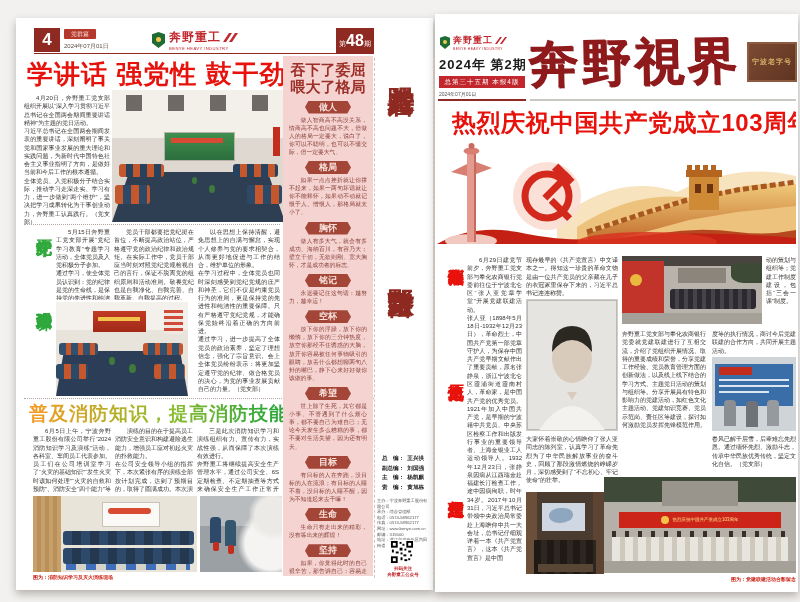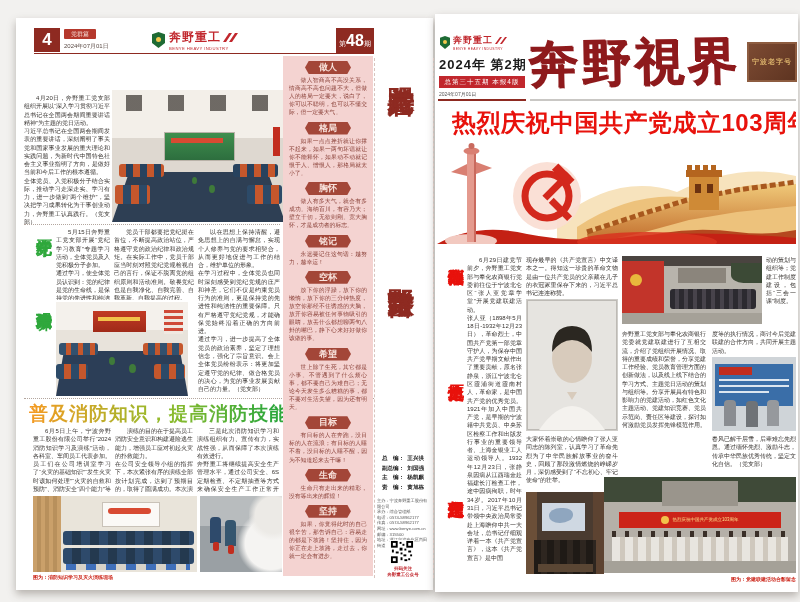--- a/index.html
+++ b/index.html
@@ -51,20 +51,21 @@
           </svg>
       </span>
       <span class="lsub" style="display:block;font-size:4.2px;">BENYE HEAVY INDUSTRY</span>
     </span>
   </div>
 
   <div class="abs" style="left:336px;top:28px;width:38px;height:25px;background:#8e2a21;color:#fff;text-align:center;line-height:25px;">
     <span style="font-size:7px;">第</span><span style="font-size:16px;font-weight:bold;">48</span><span style="font-size:7px;">期</span>
   </div>
 
+  <div class="abs" style="left:27px;top:57px;width:258px;height:34px;color:#e8120c;font-weight:bold;font-size:26px;letter-spacing:1px;white-space:nowrap;overflow:hidden;">学讲话 强党性 鼓干劲</div>
   <div class="abs jt" style="left:24px;top:94px;width:86px;height:130px;">4月20日，奔野重工党支部组织开展以“深入学习贯彻习近平总书记在全国两会期间重要讲话精神”为主题的党日活动。
 习近平总书记在全国两会期间发表的重要讲话，深刻阐明了事关党和国家事业发展的重大理论和实践问题，为新时代中国特色社会主义事业指明了方向，是做好当前和今后工作的根本遵循。
 全体党员、入党积极分子结合实际，推动学习走深走实、学习有力，进一步做到“两个维护”，坚决把学习成果转化为干事创业动力，奔野重工认真践行。（党支部）</div>
 
   <div class="photo" style="left:112px;top:90px;width:173px;height:132px;background:#ded8d0;">
     <div class="abs" style="left:0;top:0;width:100%;height:36%;background:#f3efe9;"></div>
     <div class="abs" style="left:8%;top:4%;width:84%;height:12%;background:repeating-linear-gradient(90deg,#57524d 0 16px,transparent 16px 42px);opacity:.85;"></div>
     <div class="abs" style="left:30%;top:32%;width:40%;height:20%;background:linear-gradient(#3f8f4e,#2d6e3e);border:1px solid #b9b2a8;"></div>
     <div class="abs" style="left:34%;top:36%;width:30%;height:4%;background:#d84a32;"></div>
     <div class="abs" style="left:93%;top:28%;width:4%;height:22%;background:#c22d1e;"></div>
@@ -126,20 +127,24 @@
     <div class="abs" style="left:45%;top:20%;width:70%;height:85%;background:radial-gradient(circle at 60% 50%,#f5f4f2 0 55%,rgba(245,244,242,0) 72%);"></div>
     <div class="abs" style="left:60%;top:-10%;width:60%;height:70%;background:radial-gradient(circle at 50% 50%,#eceae6 0 50%,rgba(236,234,230,0) 70%);"></div>
     <div class="abs" style="left:12%;top:28%;width:11px;height:26px;background:#2e4a6b;border-radius:4px 4px 0 0;"></div>
     <div class="abs" style="left:30%;top:32%;width:11px;height:26px;background:#35566f;border-radius:4px 4px 0 0;"></div>
     <div class="abs" style="left:16%;top:60%;width:6px;height:9px;background:#c22d1e;border-radius:2px;"></div>
     <div class="abs" style="left:34%;top:64%;width:6px;height:9px;background:#c22d1e;border-radius:2px;"></div>
   </div>
   <div class="abs" style="left:33px;top:574px;font-size:5px;color:#cc2418;font-weight:bold;">图为：消防知识学习及灭火演练现场</div>
 
   <div class="abs" style="left:283px;top:56px;width:90px;height:520px;background:#f4d3d1;overflow:hidden;">
+    <div style="margin-top:5px;text-align:center;font-weight:bold;font-size:15px;line-height:1.15;color:#9c2f28;">
+      <div>吞下了委屈</div>
+      <div>喂大了格局</div>
+    </div>
     <span class="ribbon">做人</span>
     <p class="pinktxt">做人智商高不高没关系，情商高不高也问题不大，但做人的格局一定要大，说白了，你可以不聪明，也可以不懂交际，但一定要大气。</p>
     <span class="ribbon">格局</span>
     <p class="pinktxt">如果一点点挫折就让你撑不起来，如果一两句坏话就让你不能释怀，如果动不动就记恨于人、憎恨人，那格局就太小了。</p>
     <span class="ribbon">胸怀</span>
     <p class="pinktxt">做人有多大气，就会有多成功。海纳百川，有容乃大；壁立千仞，无欲则刚。宽大胸怀，才是成功者的标志。</p>
     <span class="ribbon">铭记</span>
     <p class="pinktxt">永远要记住这句话：越努力，越幸运！</p>
     <span class="ribbon">空杯</span>
     <p class="pinktxt">放下你的浮躁，放下你的懒惰，放下你的三分钟热度，放空你那经不住诱惑的大脑，放开你容易被任何事物吸引的眼睛，放丢什么都想聊两句八卦的嘴巴，静下心来好好做你该做的事。</p>

